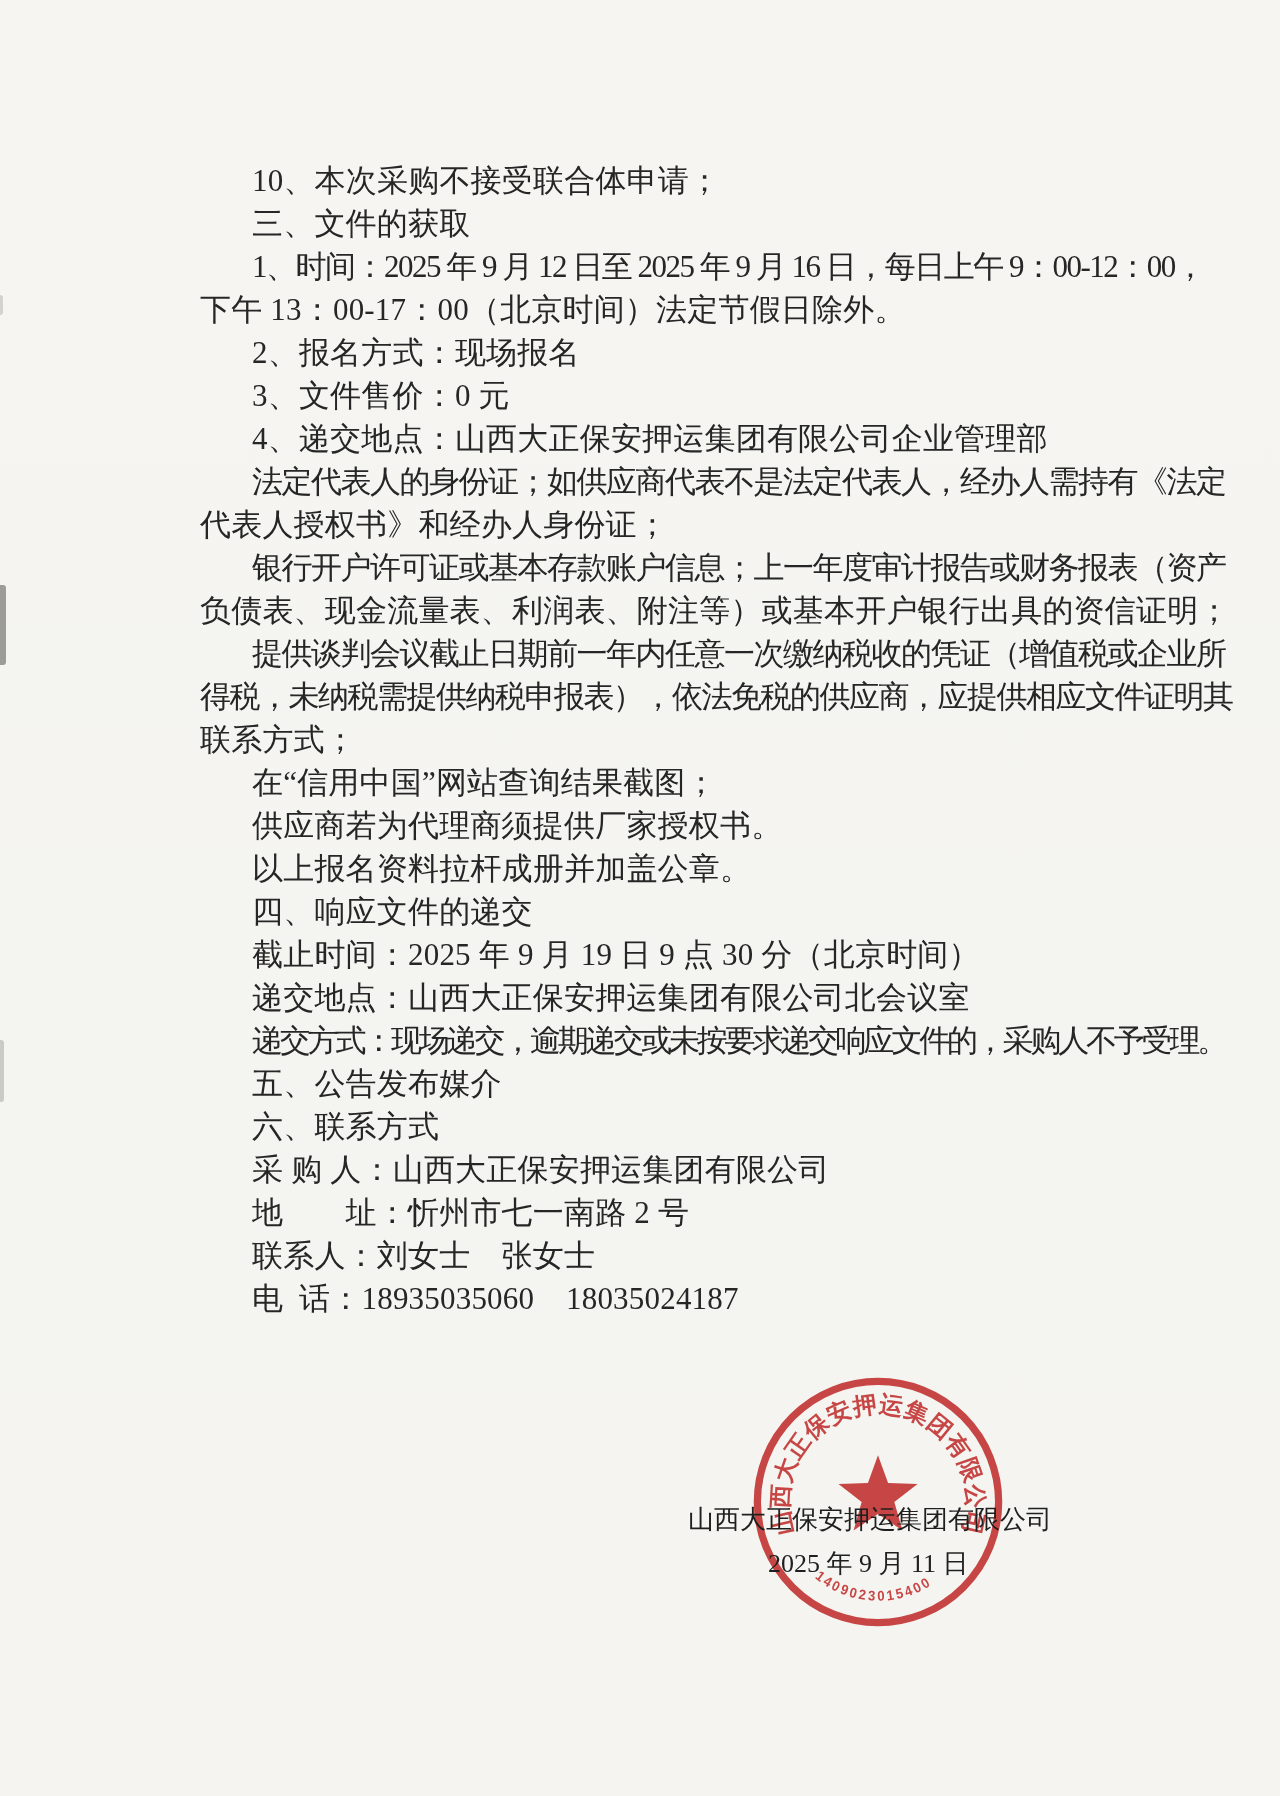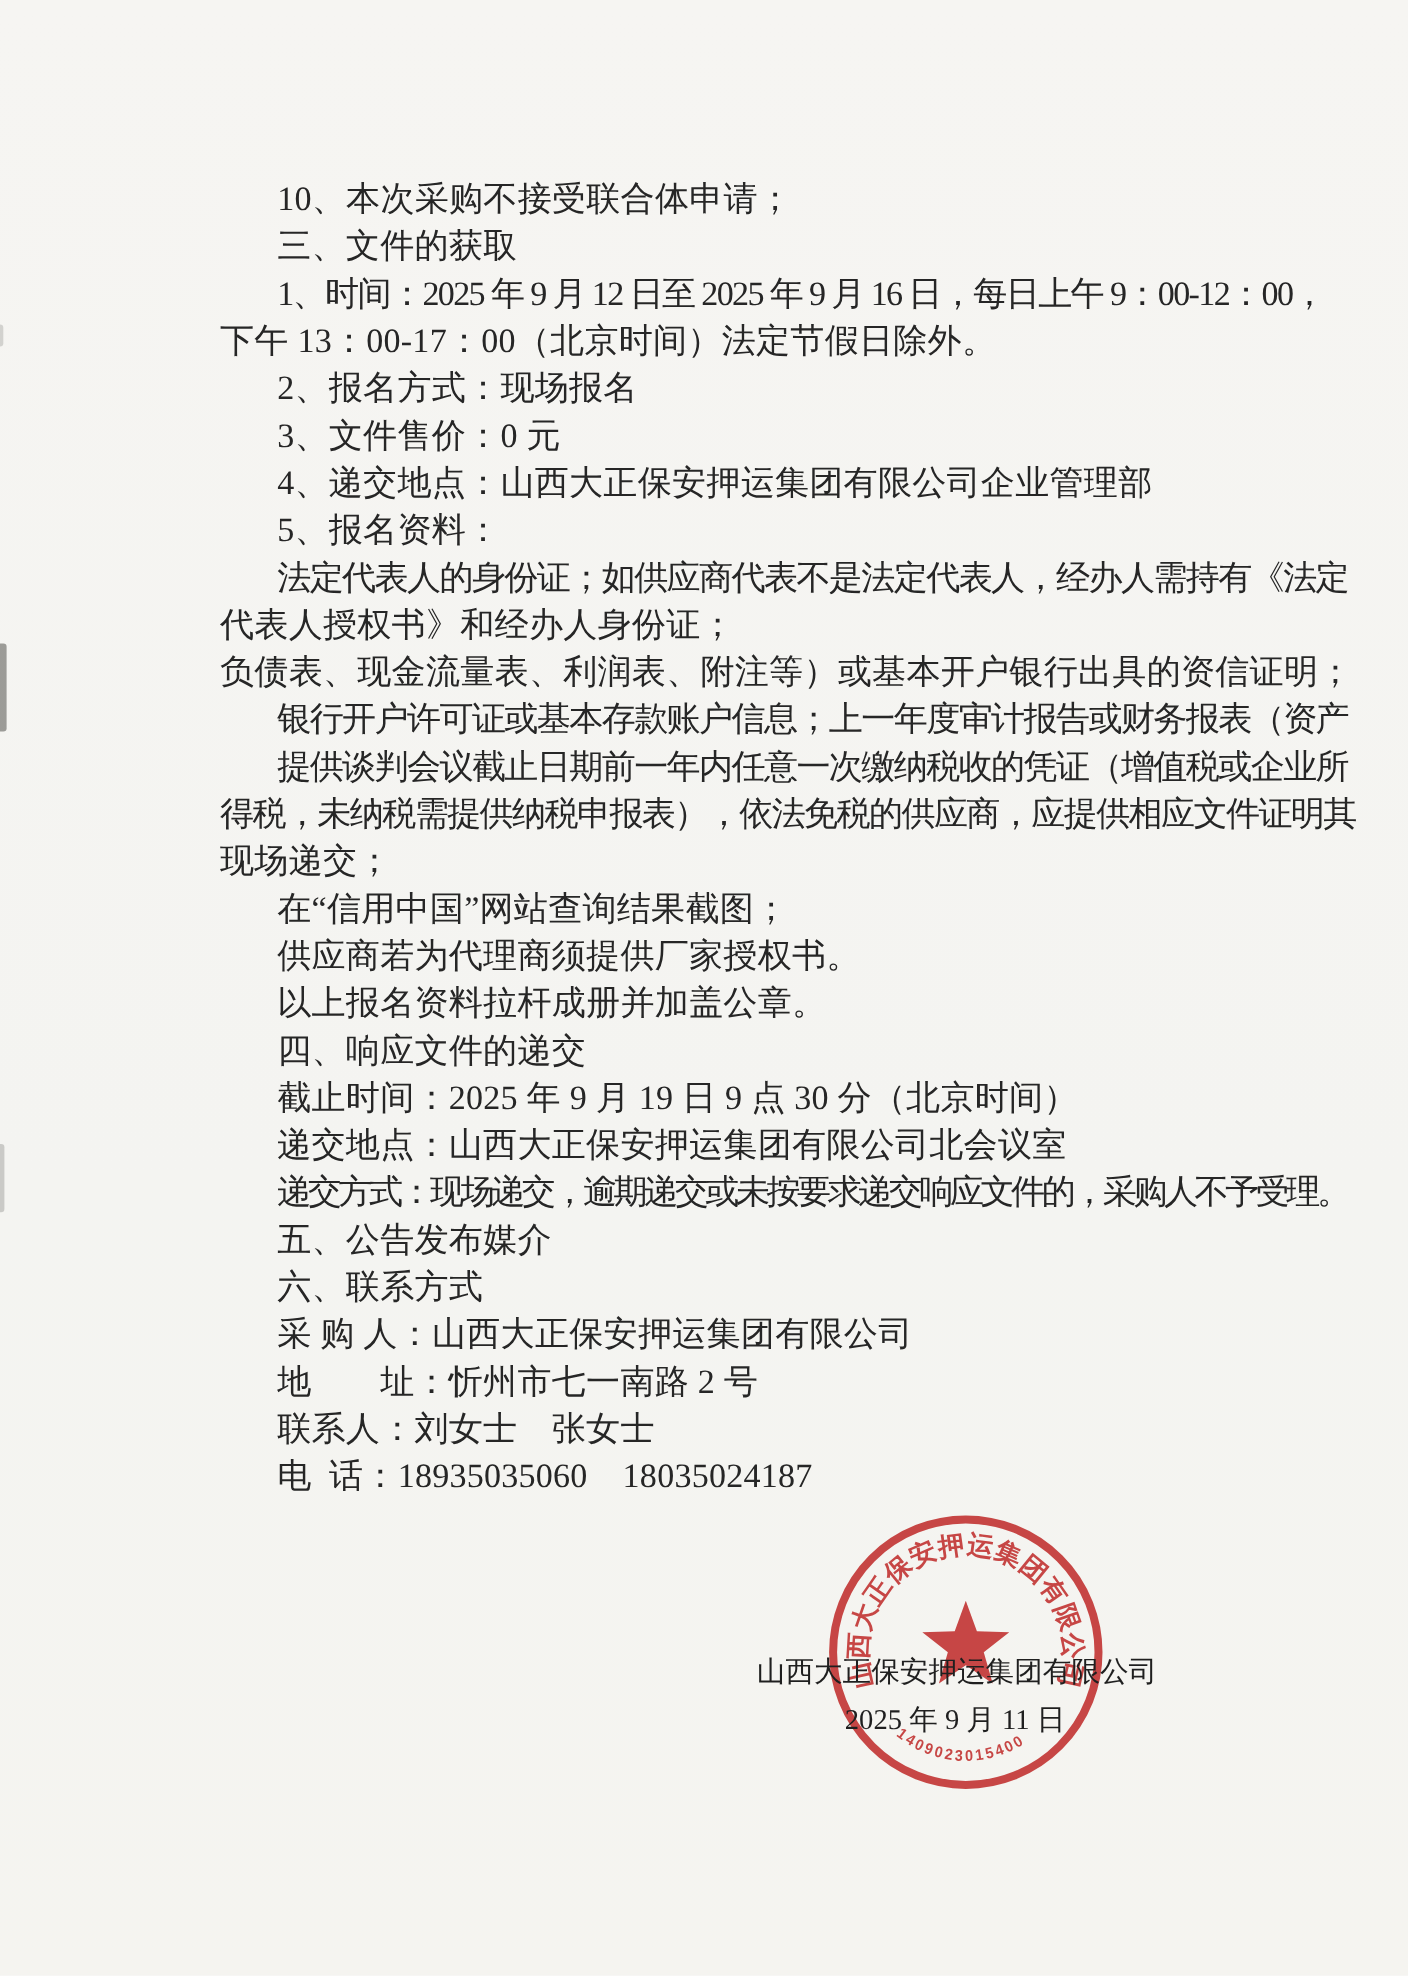--- a/index.html
+++ b/index.html
@@ -54,28 +54,27 @@
   <div class="scan-mark mark3"></div>
 
   <div class="doc-lines">
       <div class="line indent">10、本次采购不接受联合体申请；</div>
       <div class="line indent bold">三、文件的获取</div>
       <div class="line indent tight1">1、时间：2025 年 9 月 12 日至 2025 年 9 月 16 日，每日上午 9：00-12：00，</div>
       <div class="line">下午 13：00-17：00（北京时间）法定节假日除外。</div>
       <div class="line indent">2、报名方式：现场报名</div>
       <div class="line indent">3、文件售价：0 元</div>
       <div class="line indent">4、递交地点：山西大正保安押运集团有限公司企业管理部</div>
-      <div class="line indent">5、报名资料：</div>
       <div class="line indent tight1">法定代表人的身份证；如供应商代表不是法定代表人，经办人需持有《法定</div>
       <div class="line">代表人授权书》和经办人身份证；</div>
+      <div class="line indent tight1">银行开户许可证或基本存款账户信息；上一年度审计报告或财务报表（资产</div>
       <div class="line">负债表、现金流量表、利润表、附注等）或基本开户银行出具的资信证明；</div>
-      <div class="line indent tight1">银行开户许可证或基本存款账户信息；上一年度审计报告或财务报表（资产</div>
       <div class="line indent tight1">提供谈判会议截止日期前一年内任意一次缴纳税收的凭证（增值税或企业所</div>
       <div class="line tight1">得税，未纳税需提供纳税申报表），依法免税的供应商，应提供相应文件证明其</div>
-      <div class="line">现场递交；</div>
+      <div class="line">联系方式；</div>
       <div class="line indent">在“信用中国”网站查询结果截图；</div>
       <div class="line indent">供应商若为代理商须提供厂家授权书。</div>
       <div class="line indent bold">以上报名资料拉杆成册并加盖公章。</div>
       <div class="line indent bold">四、响应文件的递交</div>
       <div class="line indent">截止时间：2025 年 9 月 19 日 9 点 30 分（北京时间）</div>
       <div class="line indent">递交地点：山西大正保安押运集团有限公司北会议室</div>
       <div class="line indent tight2">递交方式：现场递交，逾期递交或未按要求递交响应文件的，采购人不予受理。</div>
       <div class="line indent bold">五、公告发布媒介</div>
       <div class="line indent bold">六、联系方式</div>
       <div class="line indent bold">采 购 人：山西大正保安押运集团有限公司</div>

